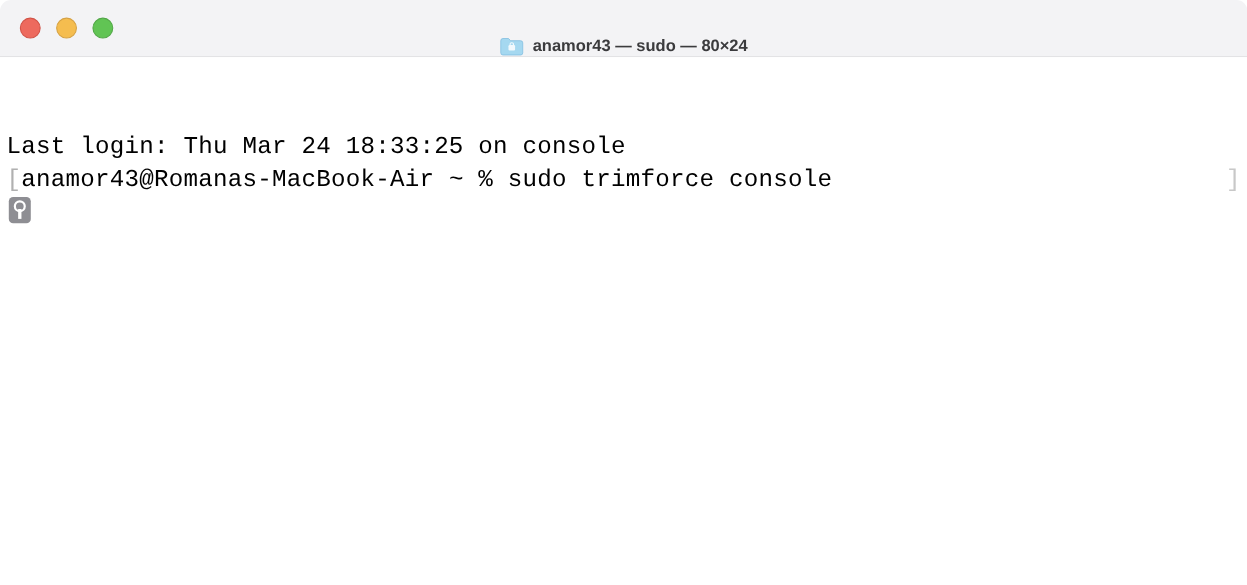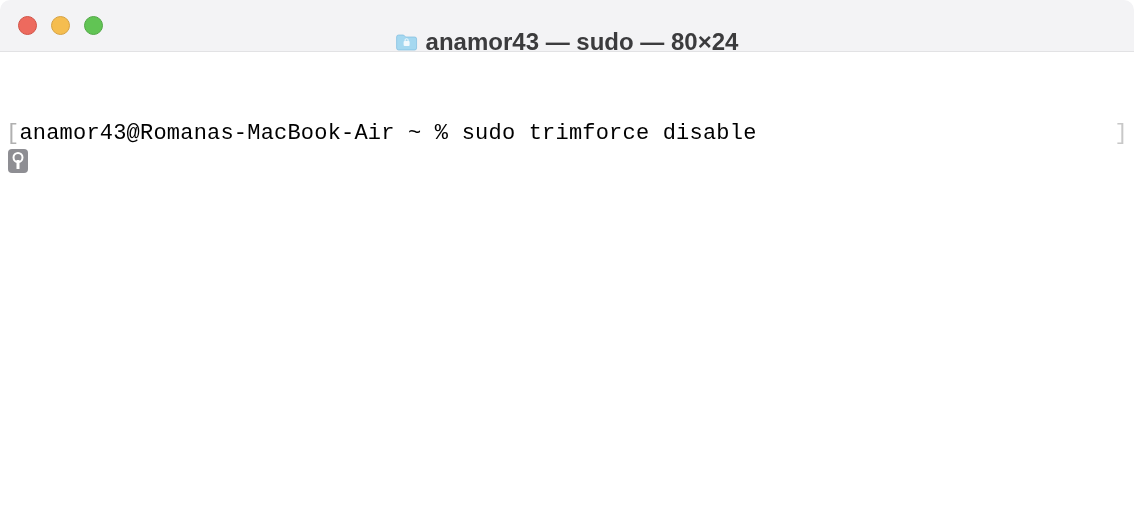--- a/index.html
+++ b/index.html
@@ -45,21 +45,21 @@
     .tl-close { background: #ed6a5e; border: 0.5px solid #d25347; }
     .tl-minimize { background: #f5bd4f; border: 0.5px solid #d6a243; }
     .tl-zoom { background: #61c454; border: 0.5px solid #52a847; }
     .title-center {
       position: absolute;
       left: 50%;
       transform: translateX(-50%);
       display: flex;
       align-items: center;
       gap: 8px;
-      font-size: 24px;
+      font-size: 15px;
       font-weight: 700;
       color: #3b3b3d;
       margin-top: 32px;
     }
     .folder-icon {
       display: inline-flex;
       width: 22px;
       height: 18px;
     }
     .terminal-body {
@@ -132,15 +132,15 @@
         <svg viewBox="0 0 22 18" width="22" height="18">
           <path d="M1 4 Q1 2 3 2 L8 2 L10 4 L19 4 Q21 4 21 6 L21 15 Q21 17 19 17 L3 17 Q1 17 1 15 Z" fill="#a5d8f0" stroke="#7fbde0" stroke-width="0.7"></path>
           <rect x="8" y="8" width="6" height="5" rx="1" fill="#ffffff" opacity="0.85"></rect>
           <path d="M9.5 8 L9.5 6.8 Q9.5 5.8 11 5.8 Q12.5 5.8 12.5 6.8 L12.5 8" fill="none" stroke="#ffffff" stroke-width="1" opacity="0.85"></path>
         </svg>
       </span>
       <span>anamor43 — sudo — 80×24</span>
     </div>
   </div>
   <div class="terminal-body">
-    <span class="terminal-line"><span class="bracket">[</span><span>anamor43@Romanas-MacBook-Air ~ % </span><span>sudo trimforce disable</span><span class="right-bracket">]</span></span><span class="terminal-line"><span class="key-icon"></span></span>
+    <span class="terminal-line">Last login: Thu Mar 24 18:33:25 on console</span><span class="terminal-line"><span class="bracket">[</span><span>anamor43@Romanas-MacBook-Air ~ % </span><span>sudo trimforce console</span><span class="right-bracket">]</span></span><span class="terminal-line"><span class="key-icon"></span></span>
   </div>
 </div>
 
 </body></html>

